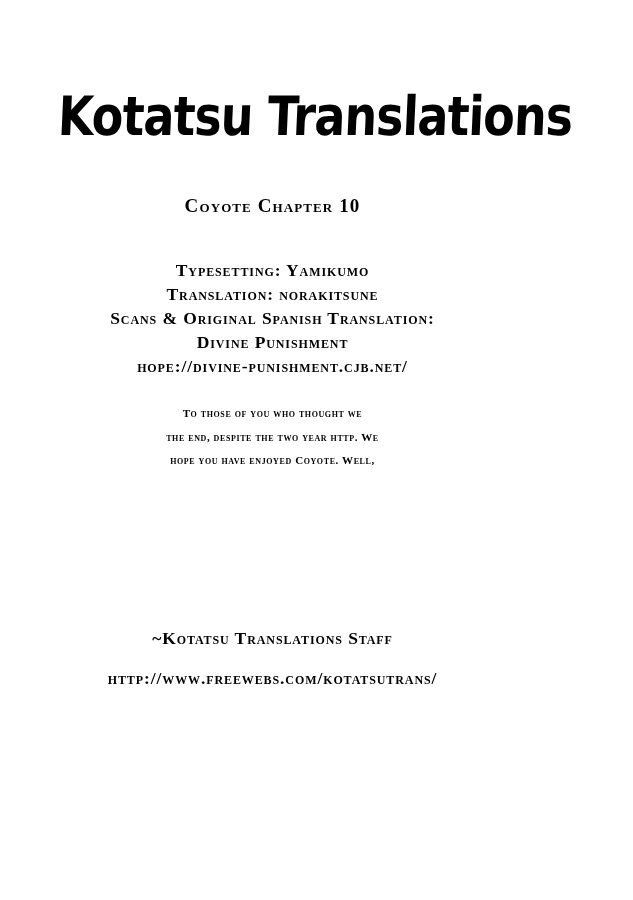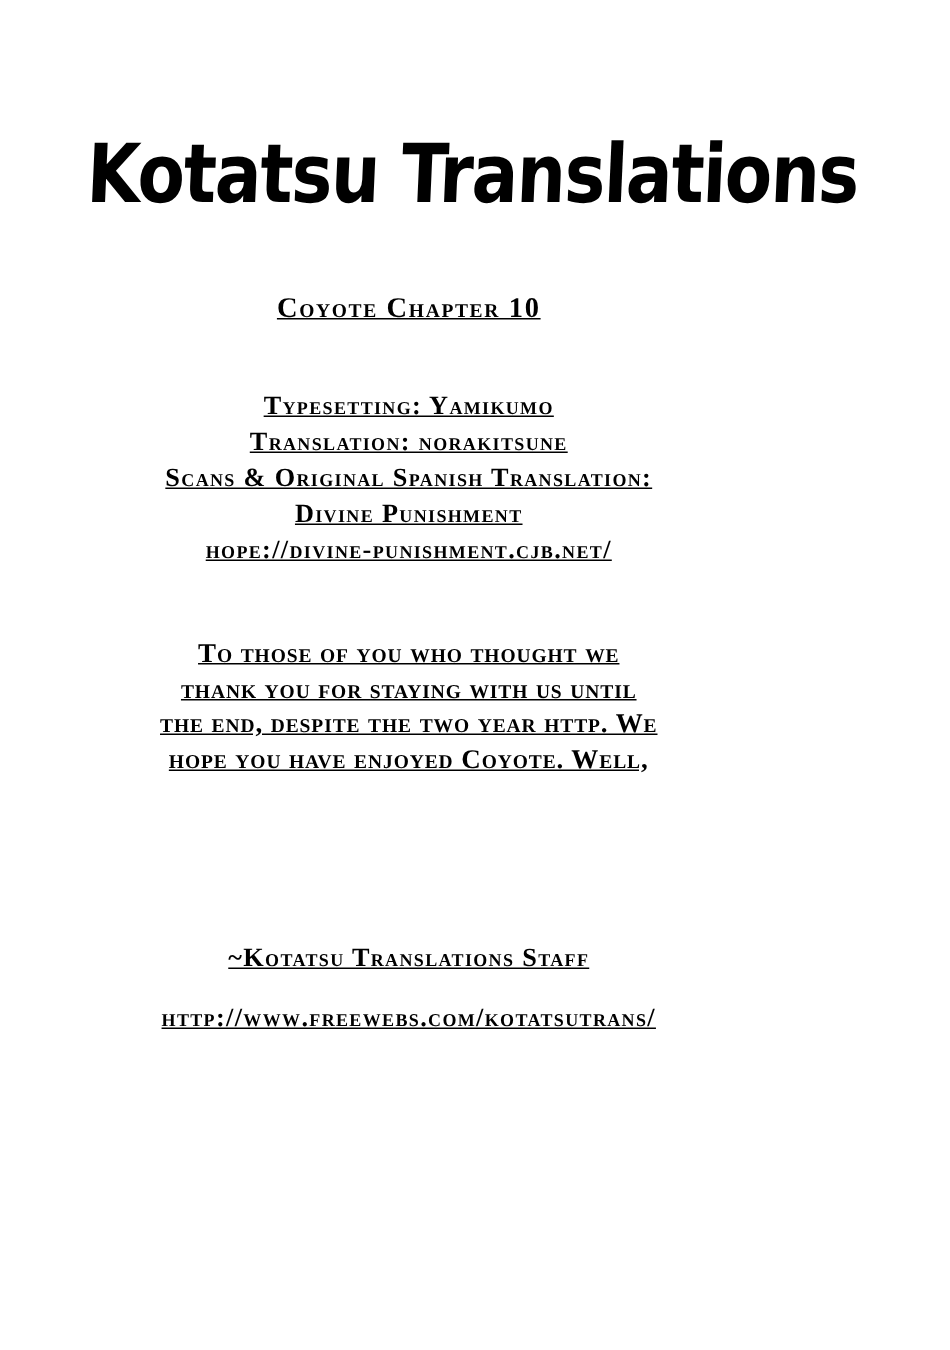--- a/index.html
+++ b/index.html
@@ -36,43 +36,42 @@
     color: #000000;
     transform: scaleY(1.18) skewX(-3deg);
     transform-origin: center top;
     white-space: nowrap;
   }
   .block {
     position: absolute;
     left: 0;
     width: 545px;
     text-align: center;
-    text-decoration: underline;
   }
   .chapter-title {
     top: 195px;
     font-size: 19px;
     font-variant: small-caps;
     letter-spacing: 1.1px;
     font-weight: bold;
   }
   .credits {
     top: 258px;
     font-size: 17.5px;
     font-variant: small-caps;
     letter-spacing: 0.9px;
     line-height: 24px;
     font-weight: bold;
   }
   .credits .line {
     display: block;
   }
   .message {
-    top: 424px;
-    font-size: 18px;
+    top: 402px;
+    font-size: 11px;
     font-variant: small-caps;
     letter-spacing: 0.6px;
     line-height: 23.5px;
     font-weight: bold;
   }
   .message .line {
     display: block;
   }
   .signature {
     top: 610px;
@@ -99,21 +98,20 @@
   <div class="block credits">
     <span class="line">Typesetting: Yamikumo</span>
     <span class="line">Translation: norakitsune</span>
     <span class="line">Scans &amp; Original Spanish Translation:</span>
     <span class="line">Divine Punishment</span>
     <span class="line">hope://divine-punishment.cjb.net/</span>
   </div>
 
   <div class="block message">
     <span class="line">To those of you who thought we</span>
-    <span class="line">thank you for staying with us until</span>
     <span class="line">the end, despite the two year http. We</span>
     <span class="line">hope you have enjoyed Coyote. Well,</span>
   </div>
 
   <div class="block signature">
     <span class="line">~Kotatsu Translations Staff</span>
     <span class="line">http://www.freewebs.com/kotatsutrans/</span>
   </div>
 
 </div>

